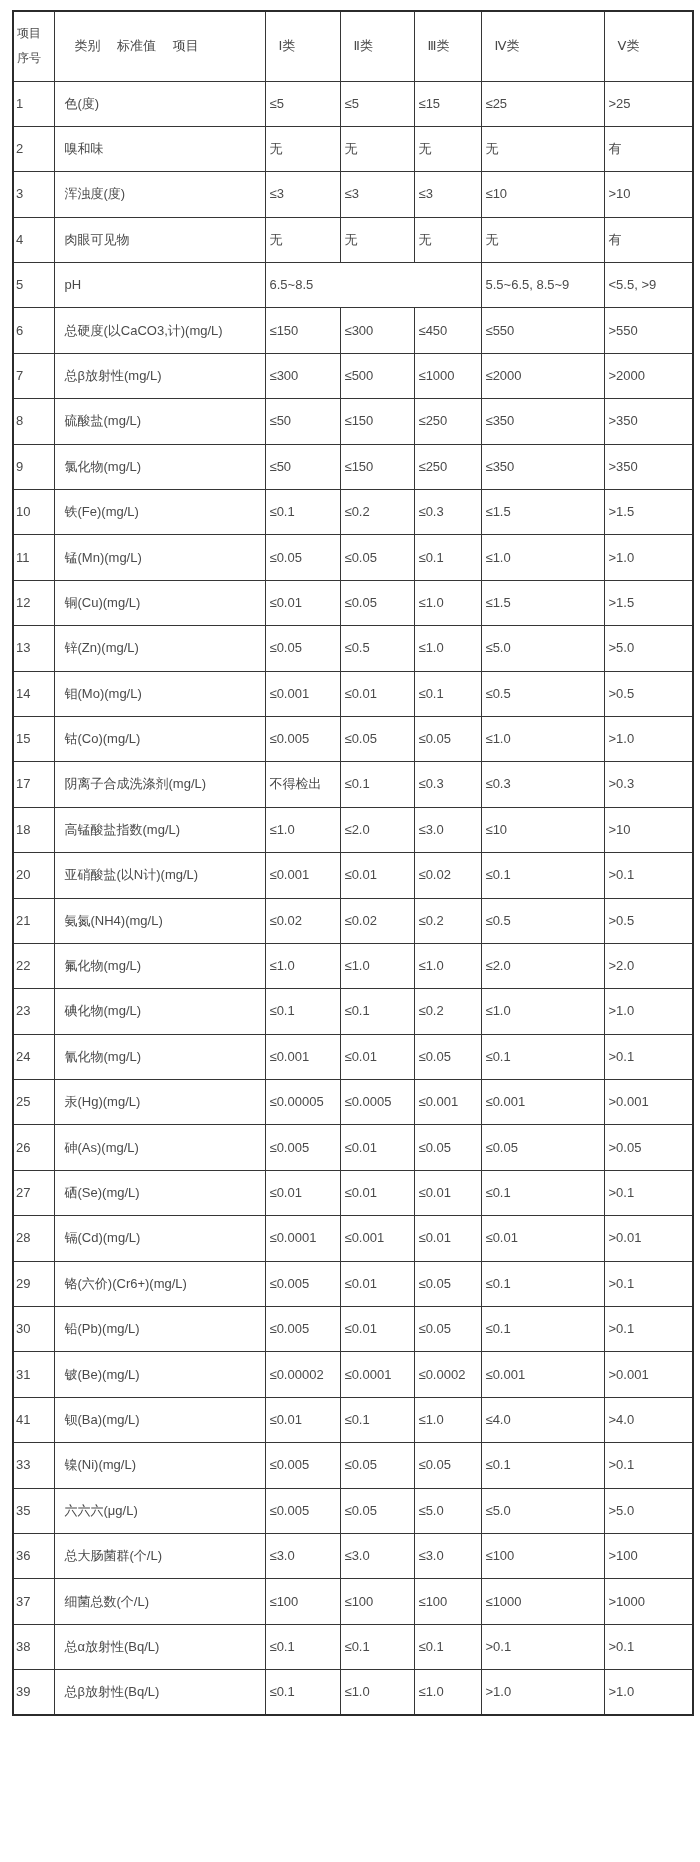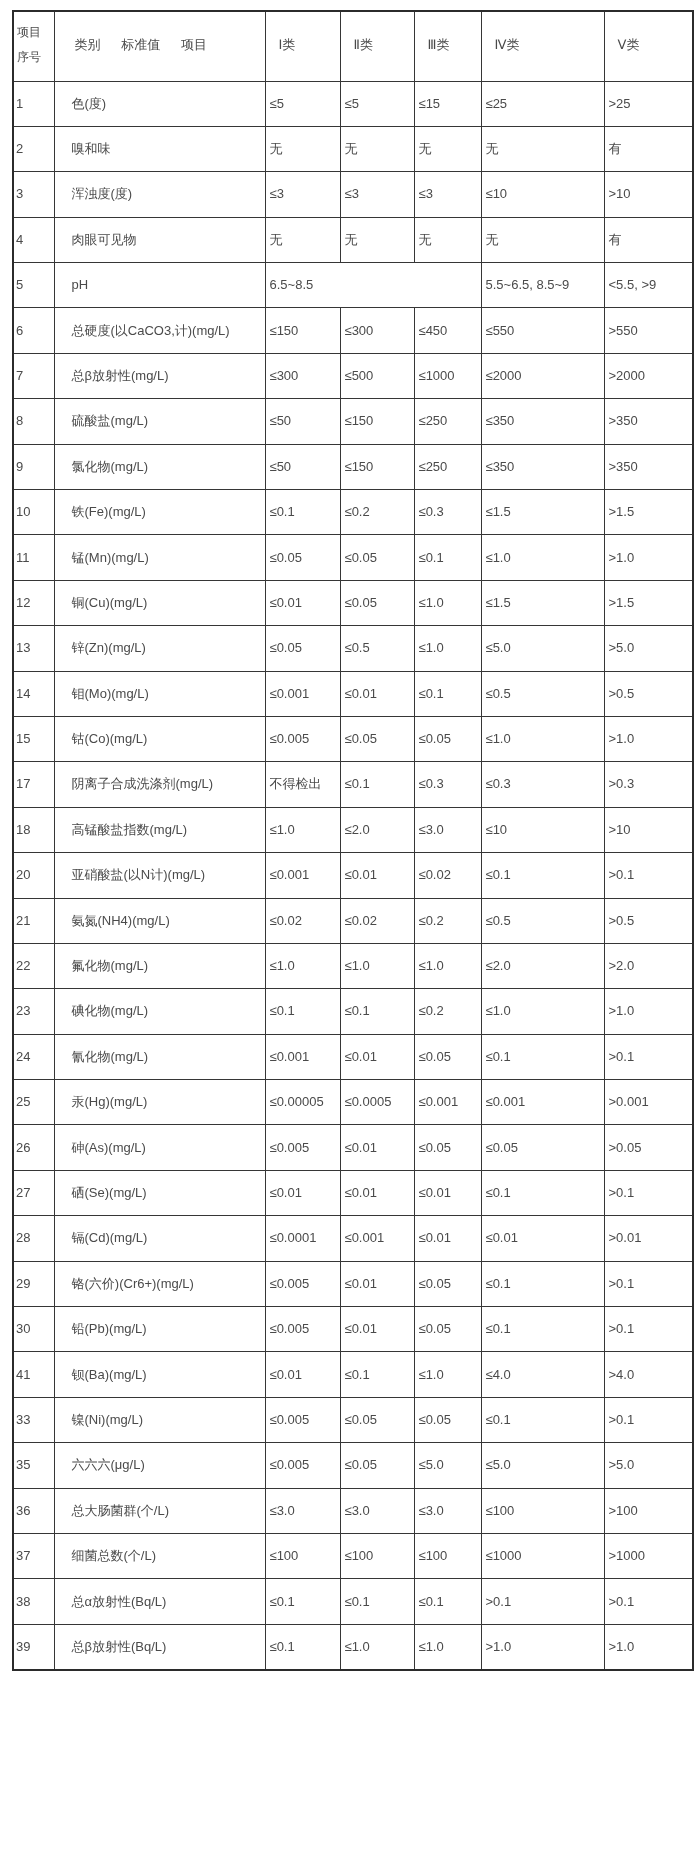--- a/index.html
+++ b/index.html
@@ -14,27 +14,27 @@
   }
   th,td{
     border:1px solid #363636;
     color:#4a4a4a;
     font-size:13px;font-weight:normal;
     text-align:left;vertical-align:middle;
     padding:0 2px 0 3px;
     overflow:hidden;
     line-height:1.55;
   }
-  thead tr{height:70px;font-family:Liberation Mono, monospace;}
+  thead tr{height:70px;}
   tbody tr{height:45.4px;}
   th.h-no{font-size:12px;line-height:25px;padding-left:3px;word-break:break-all;}
   th.h-item{padding-left:20px;}
   th.h-class{padding-left:13px;}
   td.c-no{padding-left:2px;}
-  td.c-item{padding-left:17px;white-space:nowrap;}
+  td.c-item{padding-left:10px;white-space:nowrap;}
   td.c-val{padding-left:4px;white-space:nowrap;}
 </style>
 </head>
 <body>
 
 <table>
   <colgroup>
     <col style="width:41px">
     <col style="width:211px">
     <col style="width:75px">
@@ -299,20 +299,29 @@
       <tr>
     <td class="c-no">30</td>
     <td class="c-item">铅(Pb)(mg/L)</td>
   <td class="c-val">≤0.005</td>
         <td class="c-val">≤0.01</td>
         <td class="c-val">≤0.05</td>
         <td class="c-val">≤0.1</td>
         <td class="c-val">&gt;0.1</td>
       </tr>
       <tr>
+    <td class="c-no">31</td>
+    <td class="c-item">铍(Be)(mg/L)</td>
+  <td class="c-val">≤0.00002</td>
+        <td class="c-val">≤0.0001</td>
+        <td class="c-val">≤0.0002</td>
+        <td class="c-val">≤0.001</td>
+        <td class="c-val">&gt;0.001</td>
+      </tr>
+      <tr>
     <td class="c-no">41</td>
     <td class="c-item">钡(Ba)(mg/L)</td>
   <td class="c-val">≤0.01</td>
         <td class="c-val">≤0.1</td>
         <td class="c-val">≤1.0</td>
         <td class="c-val">≤4.0</td>
         <td class="c-val">&gt;4.0</td>
       </tr>
       <tr>
     <td class="c-no">33</td>

